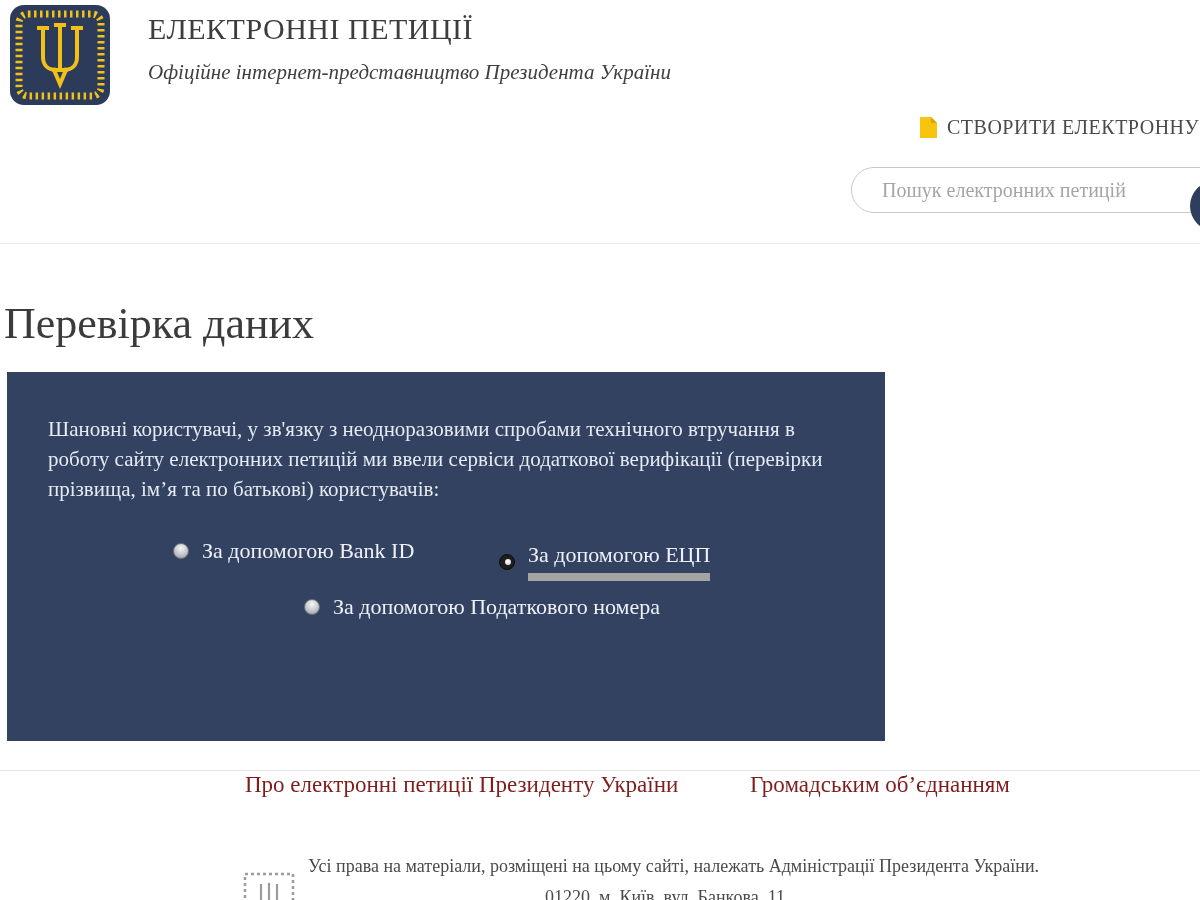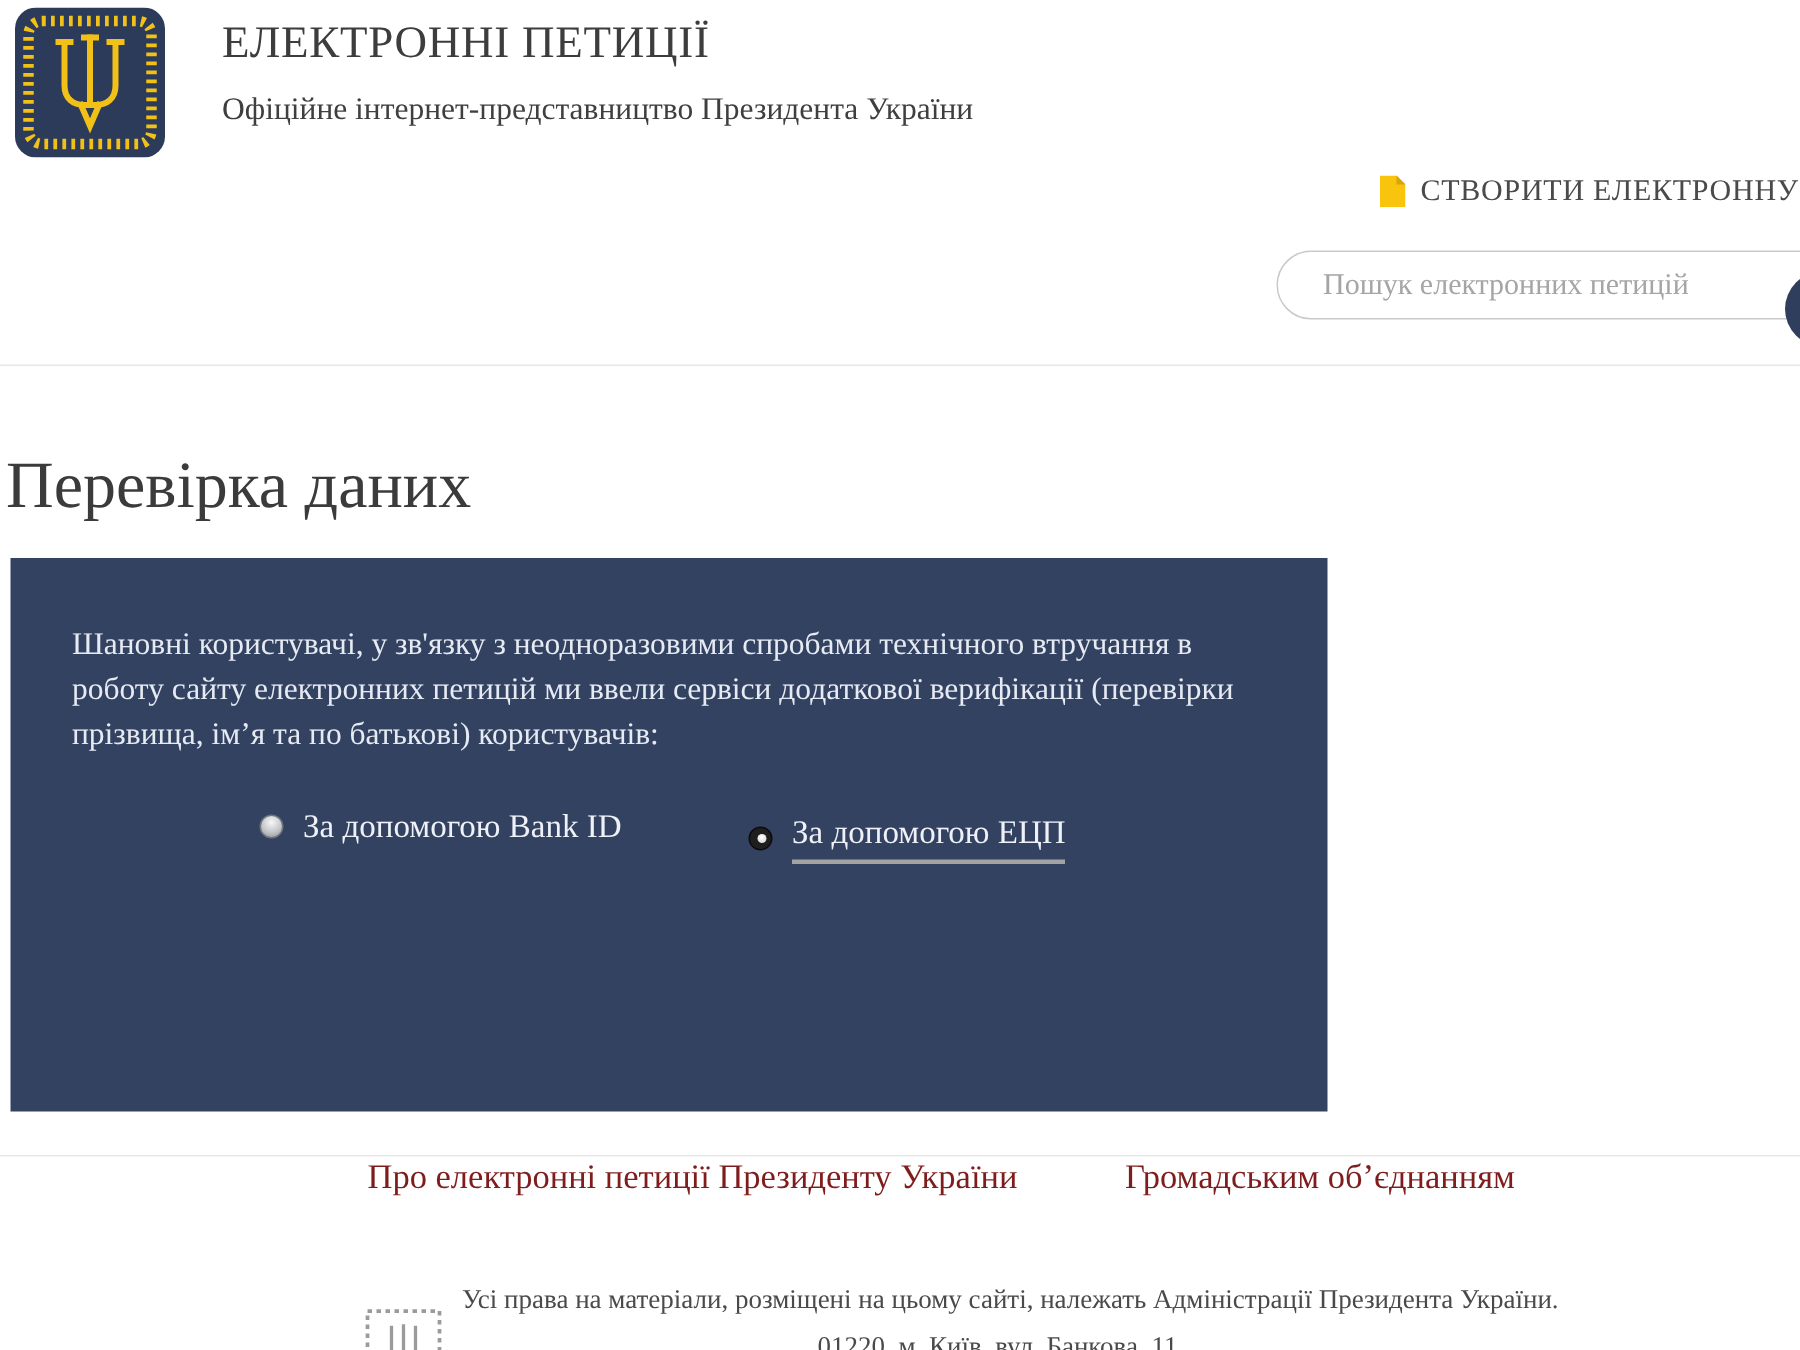--- a/index.html
+++ b/index.html
@@ -6,21 +6,21 @@
   html,body { width:1200px; height:900px; }
   body {
     position:relative; overflow:hidden; background:#ffffff;
     font-family:"Liberation Serif","DejaVu Serif",serif; color:#3f3f3f;
   }
   .abs { position:absolute; }
 
   
   .logo { left:10px; top:5px; width:100px; height:100px; }
   .site-title { left:148px; top:12px; font-size:30px; letter-spacing:.5px; color:#3d3d3d; white-space:nowrap; }
-  .site-subtitle { left:148px; top:60px; font-size:21px; color:#3f3f3f; white-space:nowrap; }
+  .site-subtitle { left:148px; top:60px; font-size:21px; color:#3f3f3f; white-space:nowrap;font-style:italic; }
 
   .create-link { left:920px; top:116px; display:flex; align-items:center; gap:10px;
     font-size:20px; color:#4a4a4a; letter-spacing:.5px; white-space:nowrap; cursor:pointer; }
   .doc-icon { width:17px; height:21px; flex:0 0 auto; }
 
   .search-wrap { left:851px; top:167px; width:430px; height:46px; }
   .search-input {
     width:100%; height:46px; border:1px solid #c9c9c9; border-radius:23px;
     padding:0 30px; font-family:"Liberation Serif","DejaVu Serif",serif;
     font-size:20px; color:#555; outline:none; background:#fff;
@@ -38,21 +38,21 @@
 
   .panel { left:7px; top:372px; width:878px; height:369px; background:#344262;padding-left:48px; }
   .panel-notice { position:absolute; left:41px; top:42px; width:775px;
     font-size:21px; line-height:30px; color:#e6ebf3; }
 
   .option { position:absolute; display:flex; align-items:center; gap:13px; cursor:pointer; }
   .option-label { font-size:22px; color:#eef1f7; white-space:nowrap; }
   .option-1 { left:166px; top:166px; }
   .option-2 { left:492px; top:170px; }
   .option-3 { left:297px; top:222px; }
-  .option-2 .option-label { border-bottom:3px solid #a3a3a3; padding-bottom:5px; }
+  .option-2 .option-label { border-bottom:8px solid #a3a3a3; padding-bottom:5px; }
 
   .radio { width:16px; height:16px; border-radius:50%; flex:0 0 auto; position:relative; }
   .radio-off {
     background:radial-gradient(circle at 50% 30%, #f7f7f7 0%, #c3c6cb 55%, #8e9298 100%);
     border:1px solid #70757c;
   }
   .radio-on { background:#1e1e1e; border:1px solid #0c0c0c; }
   .radio-on::after { content:""; position:absolute; left:5px; top:4px; width:6px; height:6px;
     border-radius:50%; background:radial-gradient(circle at 45% 35%, #ffffff 0%, #cfcfcf 100%); }
 
@@ -112,20 +112,24 @@
   <div class="option option-1">
     <span class="radio radio-off"></span>
     <span class="option-label">За допомогою Bank ID</span>
   </div>
 
   <div class="option option-2">
     <span class="radio radio-on"></span>
     <span class="option-label">За допомогою ЕЦП</span>
   </div>
 
+  <div class="option option-3">
+    <span class="radio radio-off"></span>
+    <span class="option-label">За допомогою Податкового номера</span>
+  </div>
 
 </div>
 
 <div class="abs divider divider-2"></div>
 
 <a class="abs footer-link footer-link-1">Про електронні петиції Президенту України</a>
 <a class="abs footer-link footer-link-2">Громадським об’єднанням</a>
 
 <div class="abs stamp">
   <svg width="52" height="52" viewBox="0 0 52 52">

